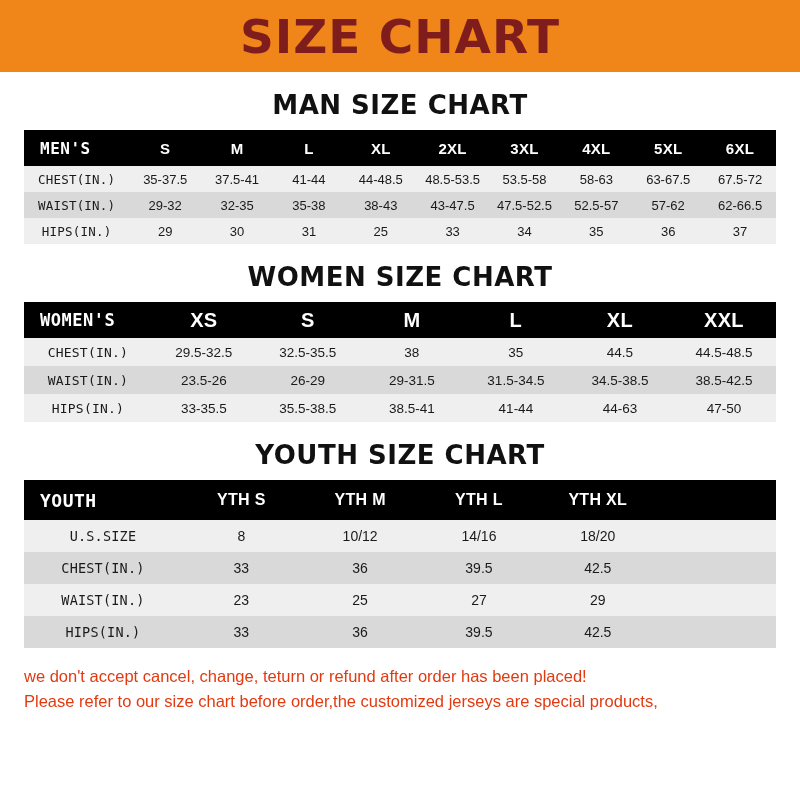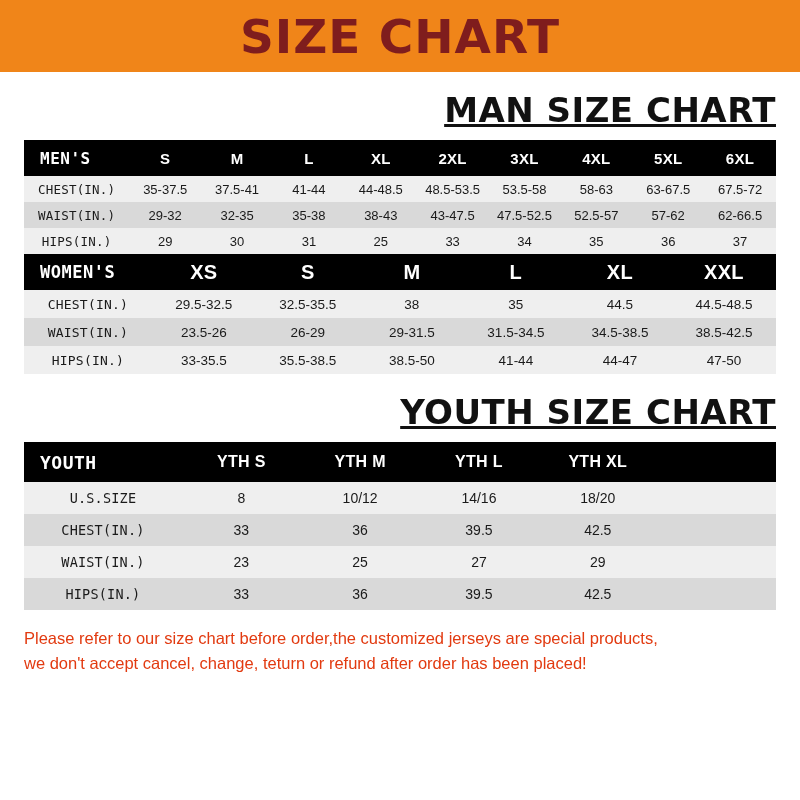--- a/index.html
+++ b/index.html
@@ -33,28 +33,27 @@
     font-size: 47px;
     letter-spacing: 1px;
     color: #7f1d1d;
     line-height: 1;
   }
   .content {
     padding: 0 24px;
     box-sizing: border-box;
   }
   .section-title {
-    text-align: right;
+    text-align: center;
     font-family: "DejaVu Sans", sans-serif;
     font-weight: bold;
-    font-size: 34px;
+    font-size: 26px;
     color: #111111;
     margin: 18px 0 10px 0;
     letter-spacing: 0.5px;
-    text-decoration: underline;
   }
   table.size-table {
     width: 100%;
     border-collapse: collapse;
     table-layout: fixed;
     padding-left: 12px;
   }
   table.size-table th,
   table.size-table td {
     text-align: center;
@@ -195,20 +194,21 @@
             <td>34</td>
             <td>35</td>
             <td>36</td>
             <td>37</td>
           </tr>
         </tbody>
       </table>
     </div>
 
     <div class="section women">
+      <div class="section-title">WOMEN SIZE CHART</div>
       <table class="size-table">
         <colgroup>
           <col class="c0">
             <col>
             <col>
             <col>
             <col>
             <col>
             <col>
         </colgroup>
@@ -239,23 +239,23 @@
             <td>26-29</td>
             <td>29-31.5</td>
             <td>31.5-34.5</td>
             <td>34.5-38.5</td>
             <td>38.5-42.5</td>
           </tr>
           <tr class="band-light">
             <td class="rowlabel">HIPS(IN.)</td>
             <td>33-35.5</td>
             <td>35.5-38.5</td>
-            <td>38.5-50</td>
+            <td>38.5-41</td>
             <td>41-44</td>
-            <td>44-47</td>
+            <td>44-63</td>
             <td>47-50</td>
           </tr>
         </tbody>
       </table>
     </div>
 
     <div class="section youth">
       <div class="section-title">YOUTH SIZE CHART</div>
       <table class="size-table">
         <colgroup>
@@ -307,18 +307,18 @@
             <td>36</td>
             <td>39.5</td>
             <td>42.5</td>
             <td></td>
           </tr>
         </tbody>
       </table>
     </div>
 
     <div class="footer-note">
+      <div>we don't accept cancel, change, teturn or refund after order has been placed!</div>
       <div>Please refer to our size chart before order,the customized jerseys are special products,</div>
-      <div>we don't accept cancel, change, teturn or refund after order has been placed!</div>
     </div>
 
   </div>
 </div>
 
 </body></html>

